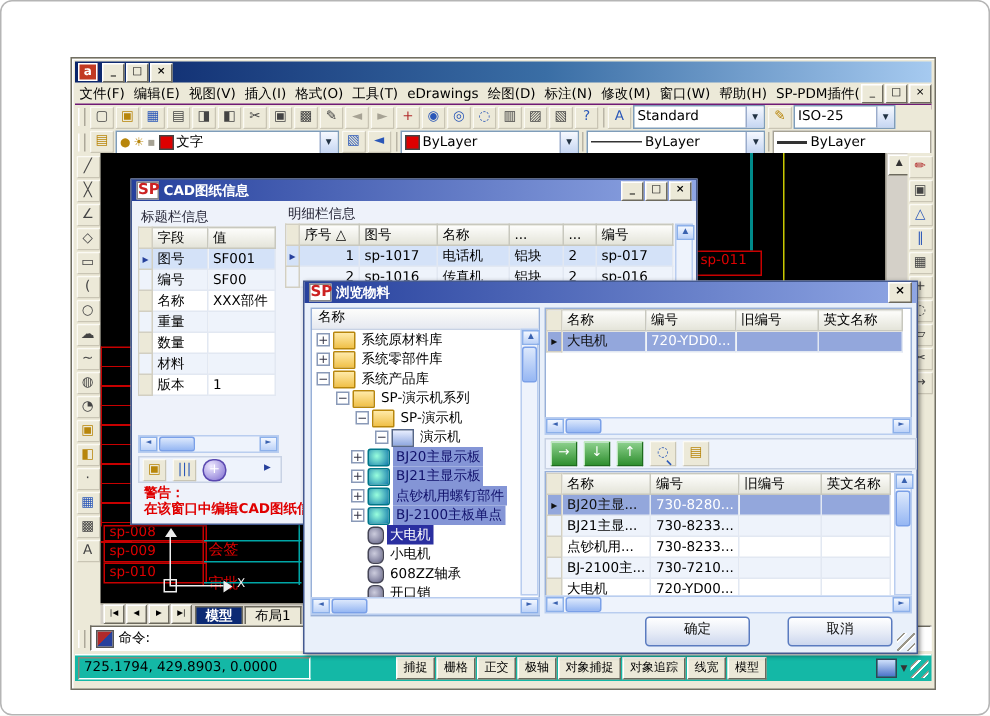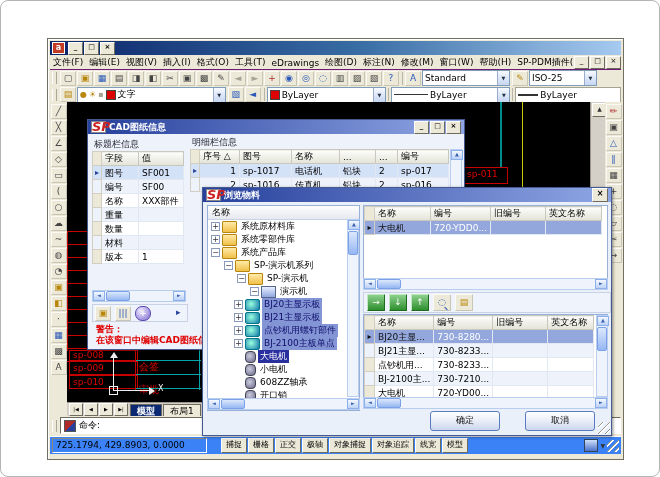--- a/index.html
+++ b/index.html
@@ -70,21 +70,21 @@
   .sp11{left:396px;top:65px;width:40px;height:15px;}
   
   .tabsrow{position:absolute;left:19px;top:363px;width:523px;height:14px;background:#d4d0c8;display:flex;align-items:flex-end;border-top:1px solid #9a968a;}
   .tnav{display:flex;margin:0 2px 1px 2px;gap:1px;}
   .tnav span{width:12px;height:11px;background:#ece9d8;border:1px solid;border-color:#fff #6d6a5e #6d6a5e #fff;font-size:5px;line-height:10px;text-align:center;}
   .tab{border:1px solid #6d6a5e;border-bottom:none;padding:0 6px;height:12px;line-height:12px;background:#ece9d8;margin-right:1px;}
   .tab.active{background:#0c2a74;color:#fff;font-weight:bold;}
   .cmdline{position:absolute;left:2px;top:377px;right:2px;height:19px;background:#ece9d8;display:flex;align-items:center;}
   .cmdbox{flex:1;height:15px;background:#fff;border:1px solid;border-color:#6d6a5e #fff #fff #6d6a5e;display:flex;align-items:center;gap:3px;padding:0 3px;}
   .cmdico{width:10px;height:10px;background:linear-gradient(135deg,#b02a2a 50%,#26409c 50%);border:1px solid #555;}
-  .statusbar{position:absolute;left:2px;top:397px;right:2px;height:17px;background:#3b82f6;display:flex;align-items:center;border-top:1px solid #fff;}
+  .statusbar{position:absolute;left:2px;top:397px;right:2px;height:17px;background:#14b8a6;display:flex;align-items:center;border-top:1px solid #fff;gap:43px;}
   .coords{width:150px;height:13px;margin-left:2px;border:1px solid;border-color:#8b887c #fff #fff #8b887c;line-height:13px;padding-left:3px;}
   .stbtns{display:flex;margin-left:14px;}
   .sbtn{font-size:8px;padding:0 4px;height:13px;line-height:12px;background:#ece9d8;border:1px solid;border-color:#fff #6d6a5e #6d6a5e #fff;margin-right:1px;white-space:nowrap;}
   .st-right{margin-left:auto;display:flex;align-items:center;gap:2px;padding-right:2px;}
   .commico{width:12px;height:11px;background:linear-gradient(#cfe0fb,#4a72c8);border:1px solid #345;}
   .ddv{font-size:6px;color:#333;}
   .gripcorner{width:12px;height:12px;background:
     repeating-linear-gradient(135deg,transparent 0 3px,#9a968a 3px 4px,#fff 4px 5px);}
   
   table.grid{border-collapse:collapse;table-layout:fixed;background:#fff;font-size:9px;}
@@ -92,21 +92,21 @@
     padding:0 3px;height:13px;overflow:hidden;white-space:nowrap;}
   .grid td{border:1px solid #e2e8f2;padding:0 3px;height:13px;line-height:12px;overflow:hidden;white-space:nowrap;}
   .grid tr:nth-of-type(even) td{background:#eef3fb;}
   .grid td.mark,.grid th.mark{background:#ece9d8;border:1px solid #d2cfc2;text-align:center;padding:0;color:#26409c;font-weight:bold;font-size:8px;}
   .grid tr.cur td{background:#d4e2f8;}
   .grid tr.sel td{background:#93a7dc;color:#111;}
   .grid tr.sel td.code{color:#fff;}
   
   .dlg-title{height:14px;display:flex;align-items:center;gap:3px;padding:0 3px;
     background:linear-gradient(90deg,#26409c,#8fa6e4);color:#fff;font-weight:bold;}
-  .sp-ico{width:13px;height:10px;background:#fff;border:1px solid #888;color:#c22;font-size:13px;font-weight:bold;line-height:9px;text-align:left;flex:0 0 auto;font-style:italic;}
+  .sp-ico{width:13px;height:10px;background:#fff;border:1px solid #888;color:#c22;font-size:10px;font-weight:bold;line-height:9px;text-align:left;flex:0 0 auto;}
   .dlg-title .wbtns{margin-left:auto;}
   .info-win{position:absolute;left:86px;top:118px;width:376px;height:229px;background:#eef2fa;
     border:1px solid #44598f;box-shadow:1px 1px 2px rgba(0,0,0,.4);z-index:5;}
   .panel-label{position:absolute;font-size:9px;color:#223;}
   .panel{position:absolute;background:#fff;border:1px solid #98b0d8;}
   
   .xph{display:flex;align-items:center;height:10px;background:#eef3fc;border:1px solid #b9cdef;}
   .xpa{width:10px;height:8px;background:linear-gradient(#f4f8ff,#bcd2f8);border:1px solid #8cb0ea;color:#3a62b0;
     font-size:5px;line-height:7px;text-align:center;flex:0 0 auto;}
   .xpt{width:22px;height:8px;margin-left:1px;background:linear-gradient(#dcE8fc,#96b7f3);border:1px solid #7aa0e8;border-radius:2px;}

